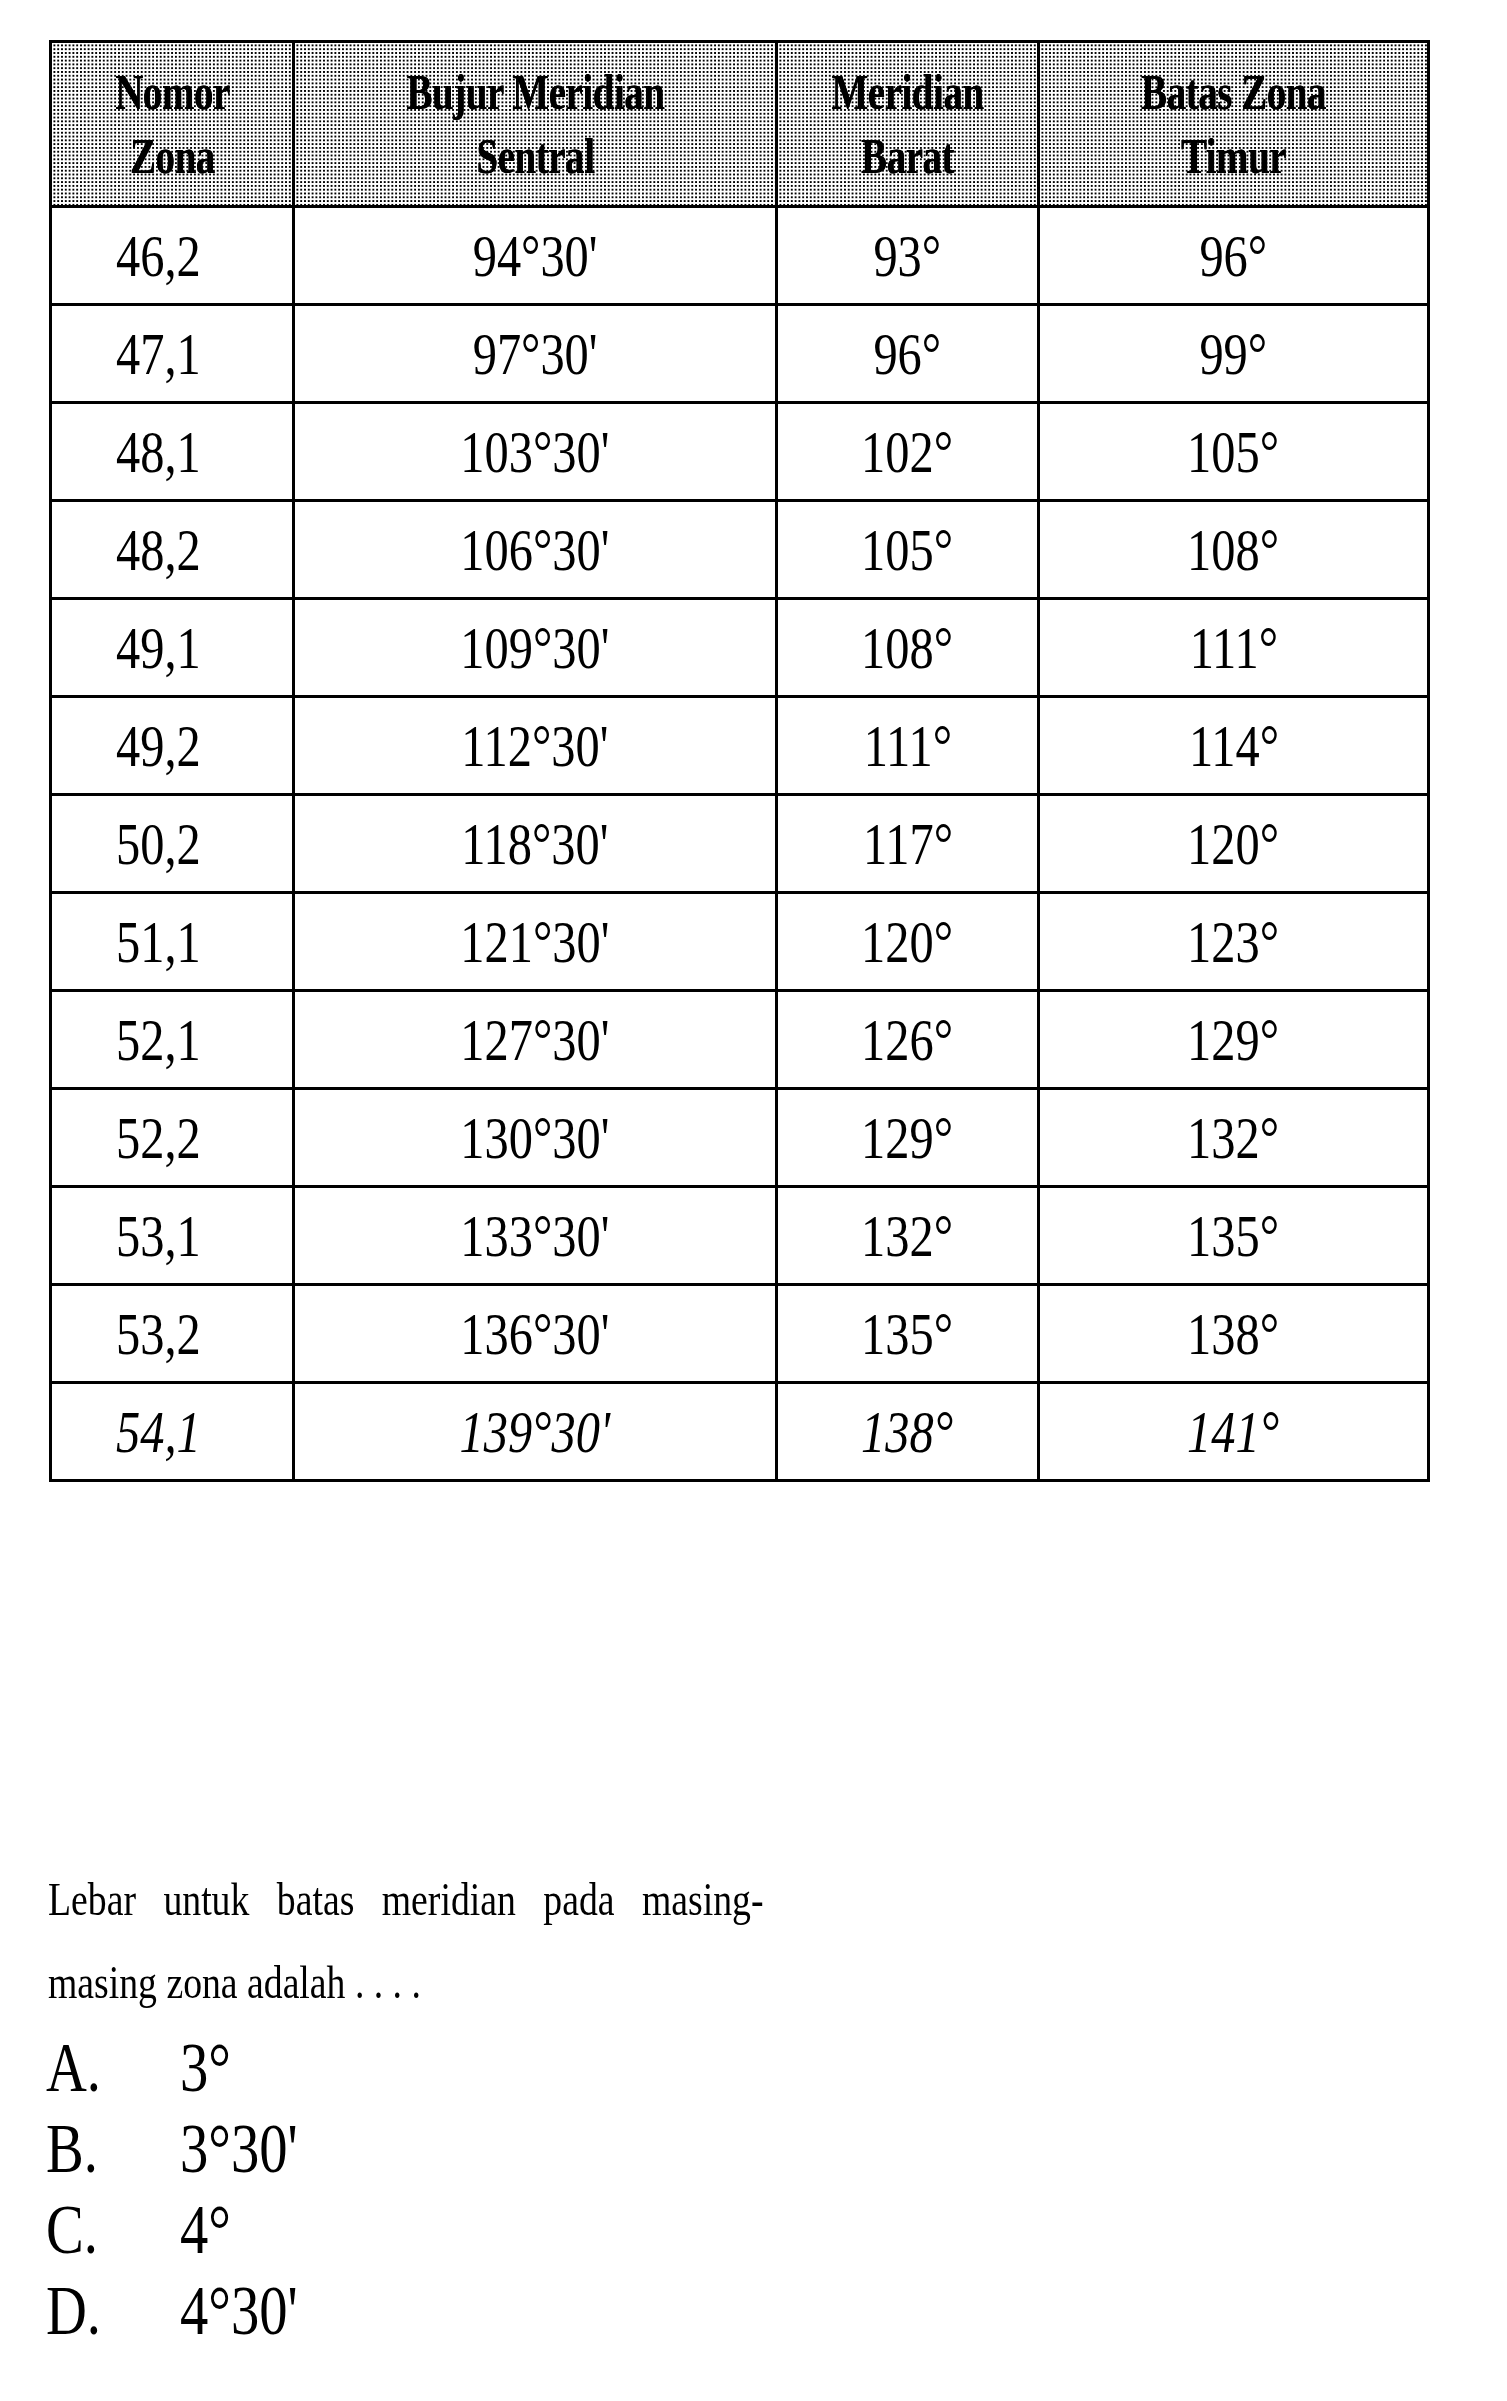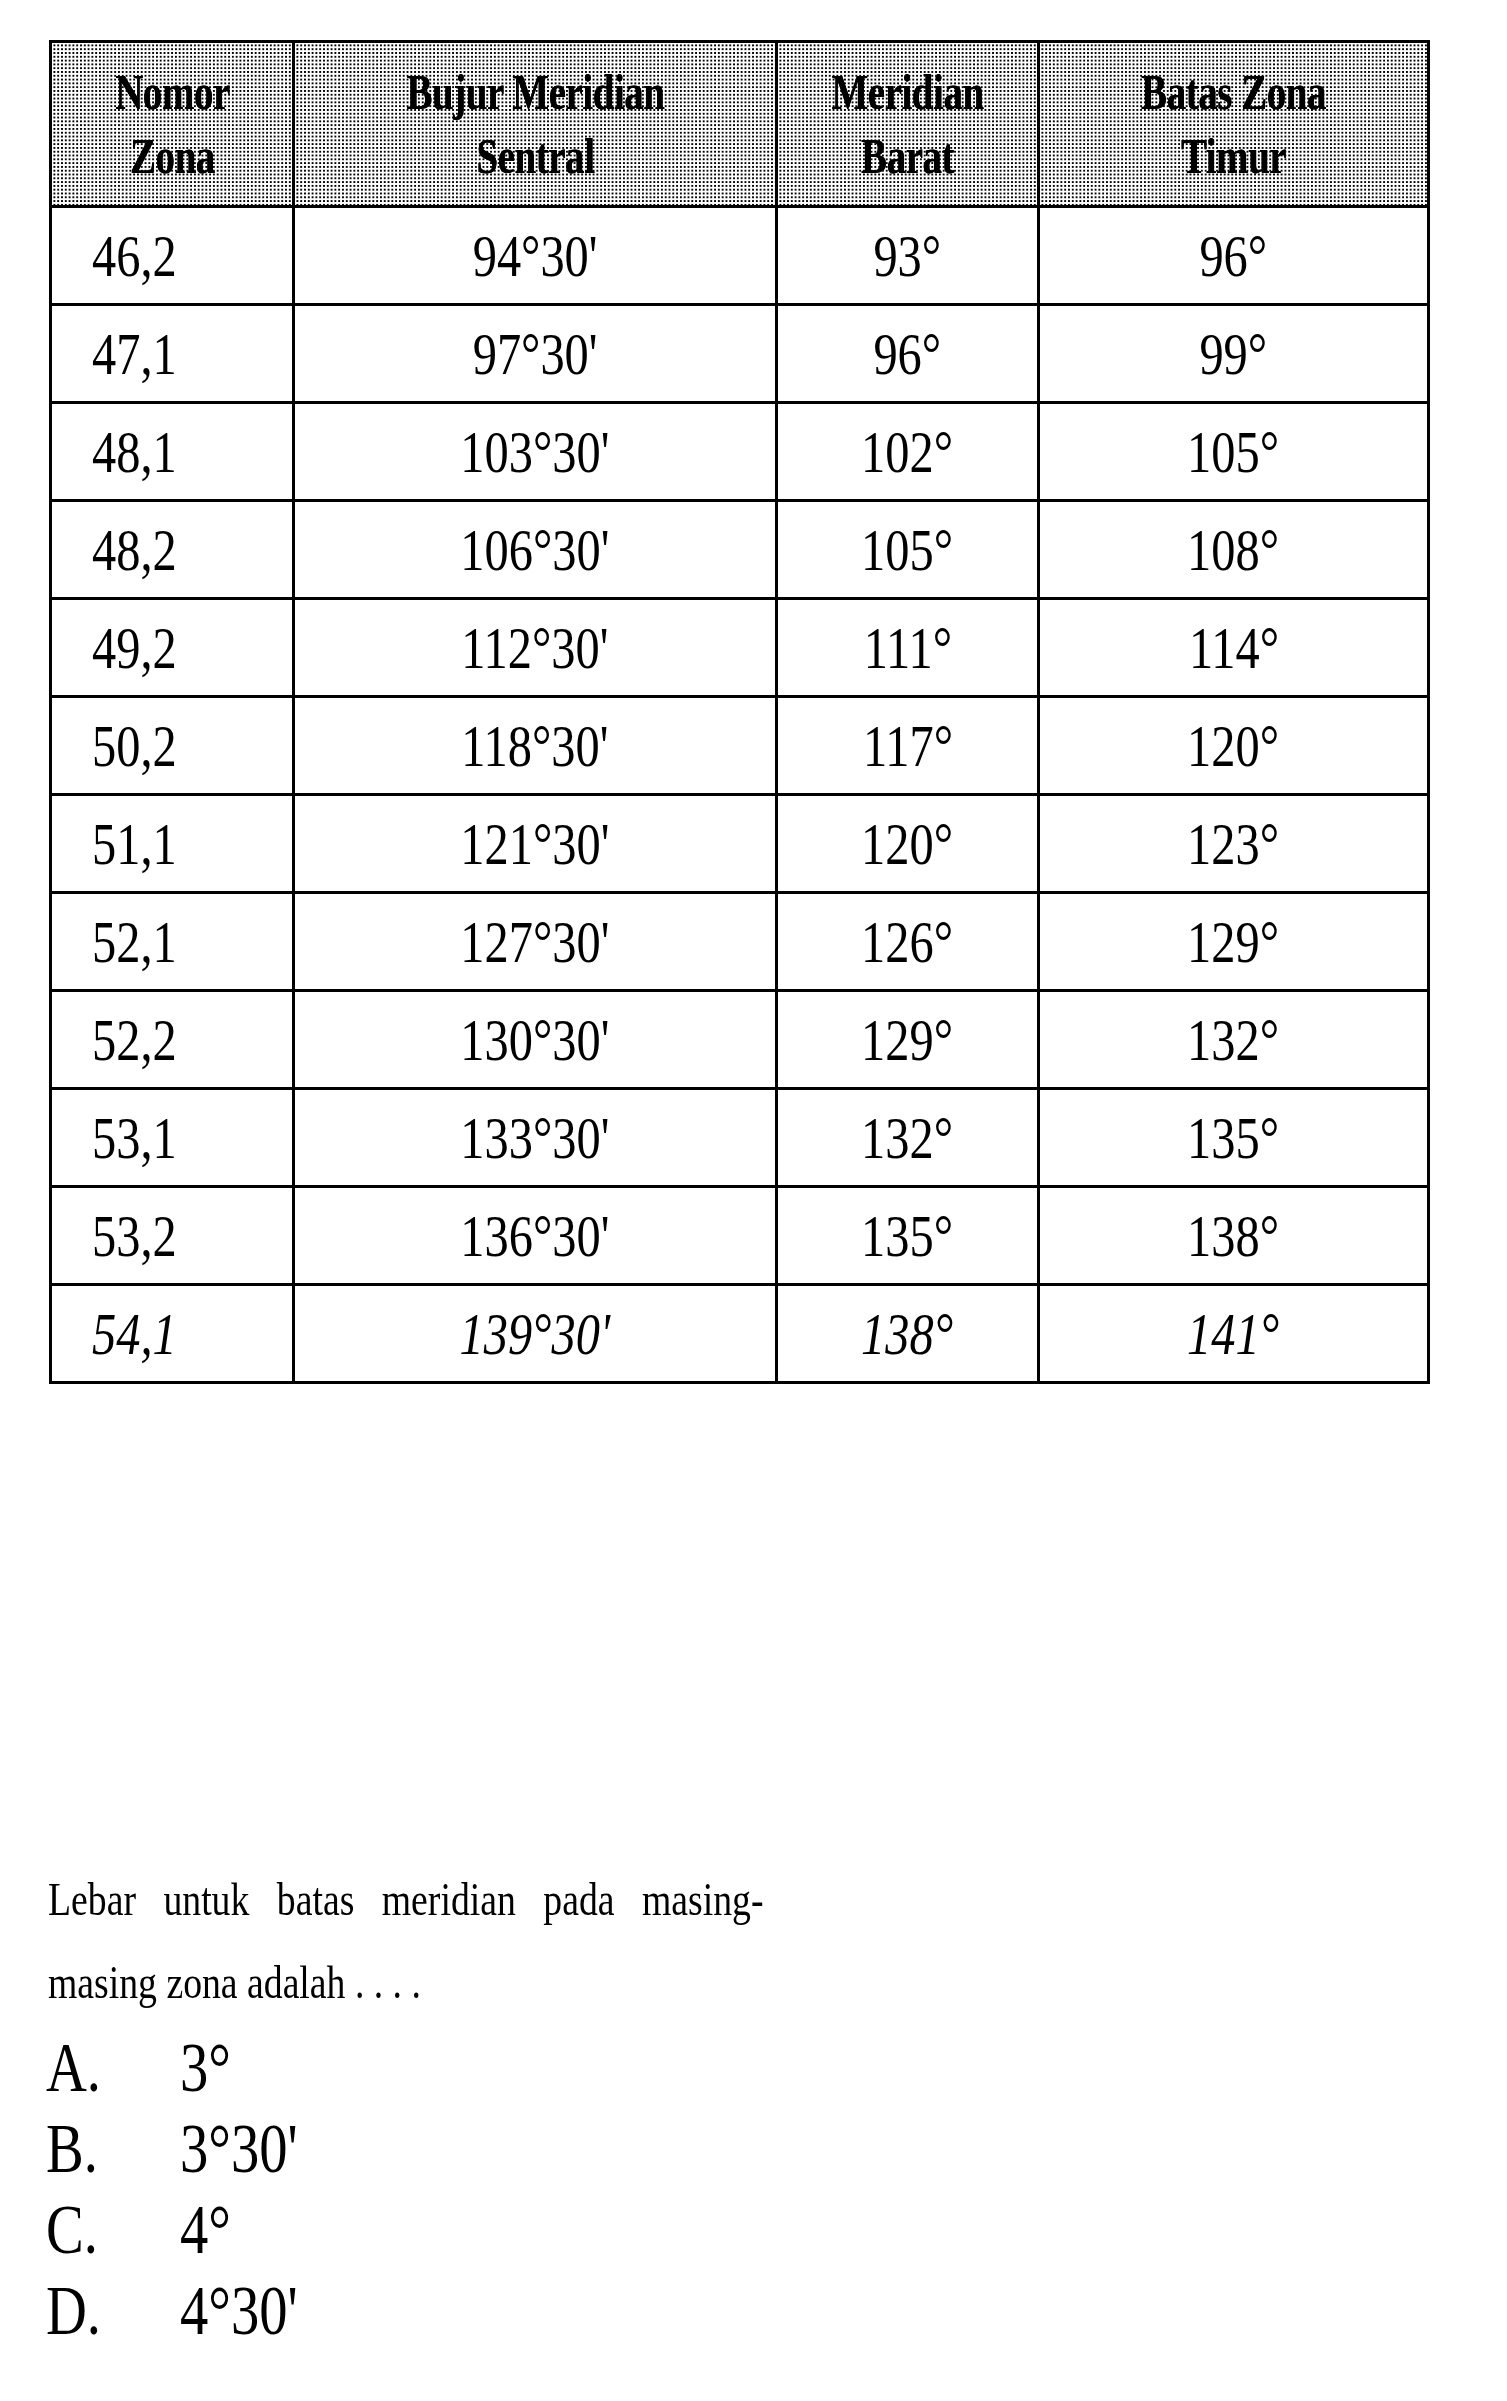--- a/index.html
+++ b/index.html
@@ -64,21 +64,21 @@
       font-style: italic;
     }
     .cell-text {
       display: inline-block;
       transform: scaleX(0.82);
       transform-origin: center;
       white-space: nowrap;
     }
     .zone-table tbody td.col-zone {
       text-align: left;
-      padding-left: 40px;
+      padding-left: 64px;
     }
     .zone-table tbody td.col-zone .cell-text {
       transform-origin: left center;
     }
 
     .question {
       position: absolute;
       left: 48px;
       top: 1858px;
       width: 1244px;
@@ -163,20 +163,26 @@
         <td class="col-west"><span class="cell-text">102°</span></td>
         <td class="col-east"><span class="cell-text">105°</span></td>
       </tr>
       <tr>
         <td class="col-zone"><span class="cell-text">48,2</span></td>
         <td class="col-central"><span class="cell-text">106°30'</span></td>
         <td class="col-west"><span class="cell-text">105°</span></td>
         <td class="col-east"><span class="cell-text">108°</span></td>
       </tr>
       <tr>
+        <td class="col-zone"><span class="cell-text">49,1</span></td>
+        <td class="col-central"><span class="cell-text">109°30'</span></td>
+        <td class="col-west"><span class="cell-text">108°</span></td>
+        <td class="col-east"><span class="cell-text">111°</span></td>
+      </tr>
+      <tr>
         <td class="col-zone"><span class="cell-text">49,2</span></td>
         <td class="col-central"><span class="cell-text">112°30'</span></td>
         <td class="col-west"><span class="cell-text">111°</span></td>
         <td class="col-east"><span class="cell-text">114°</span></td>
       </tr>
       <tr>
         <td class="col-zone"><span class="cell-text">50,2</span></td>
         <td class="col-central"><span class="cell-text">118°30'</span></td>
         <td class="col-west"><span class="cell-text">117°</span></td>
         <td class="col-east"><span class="cell-text">120°</span></td>

